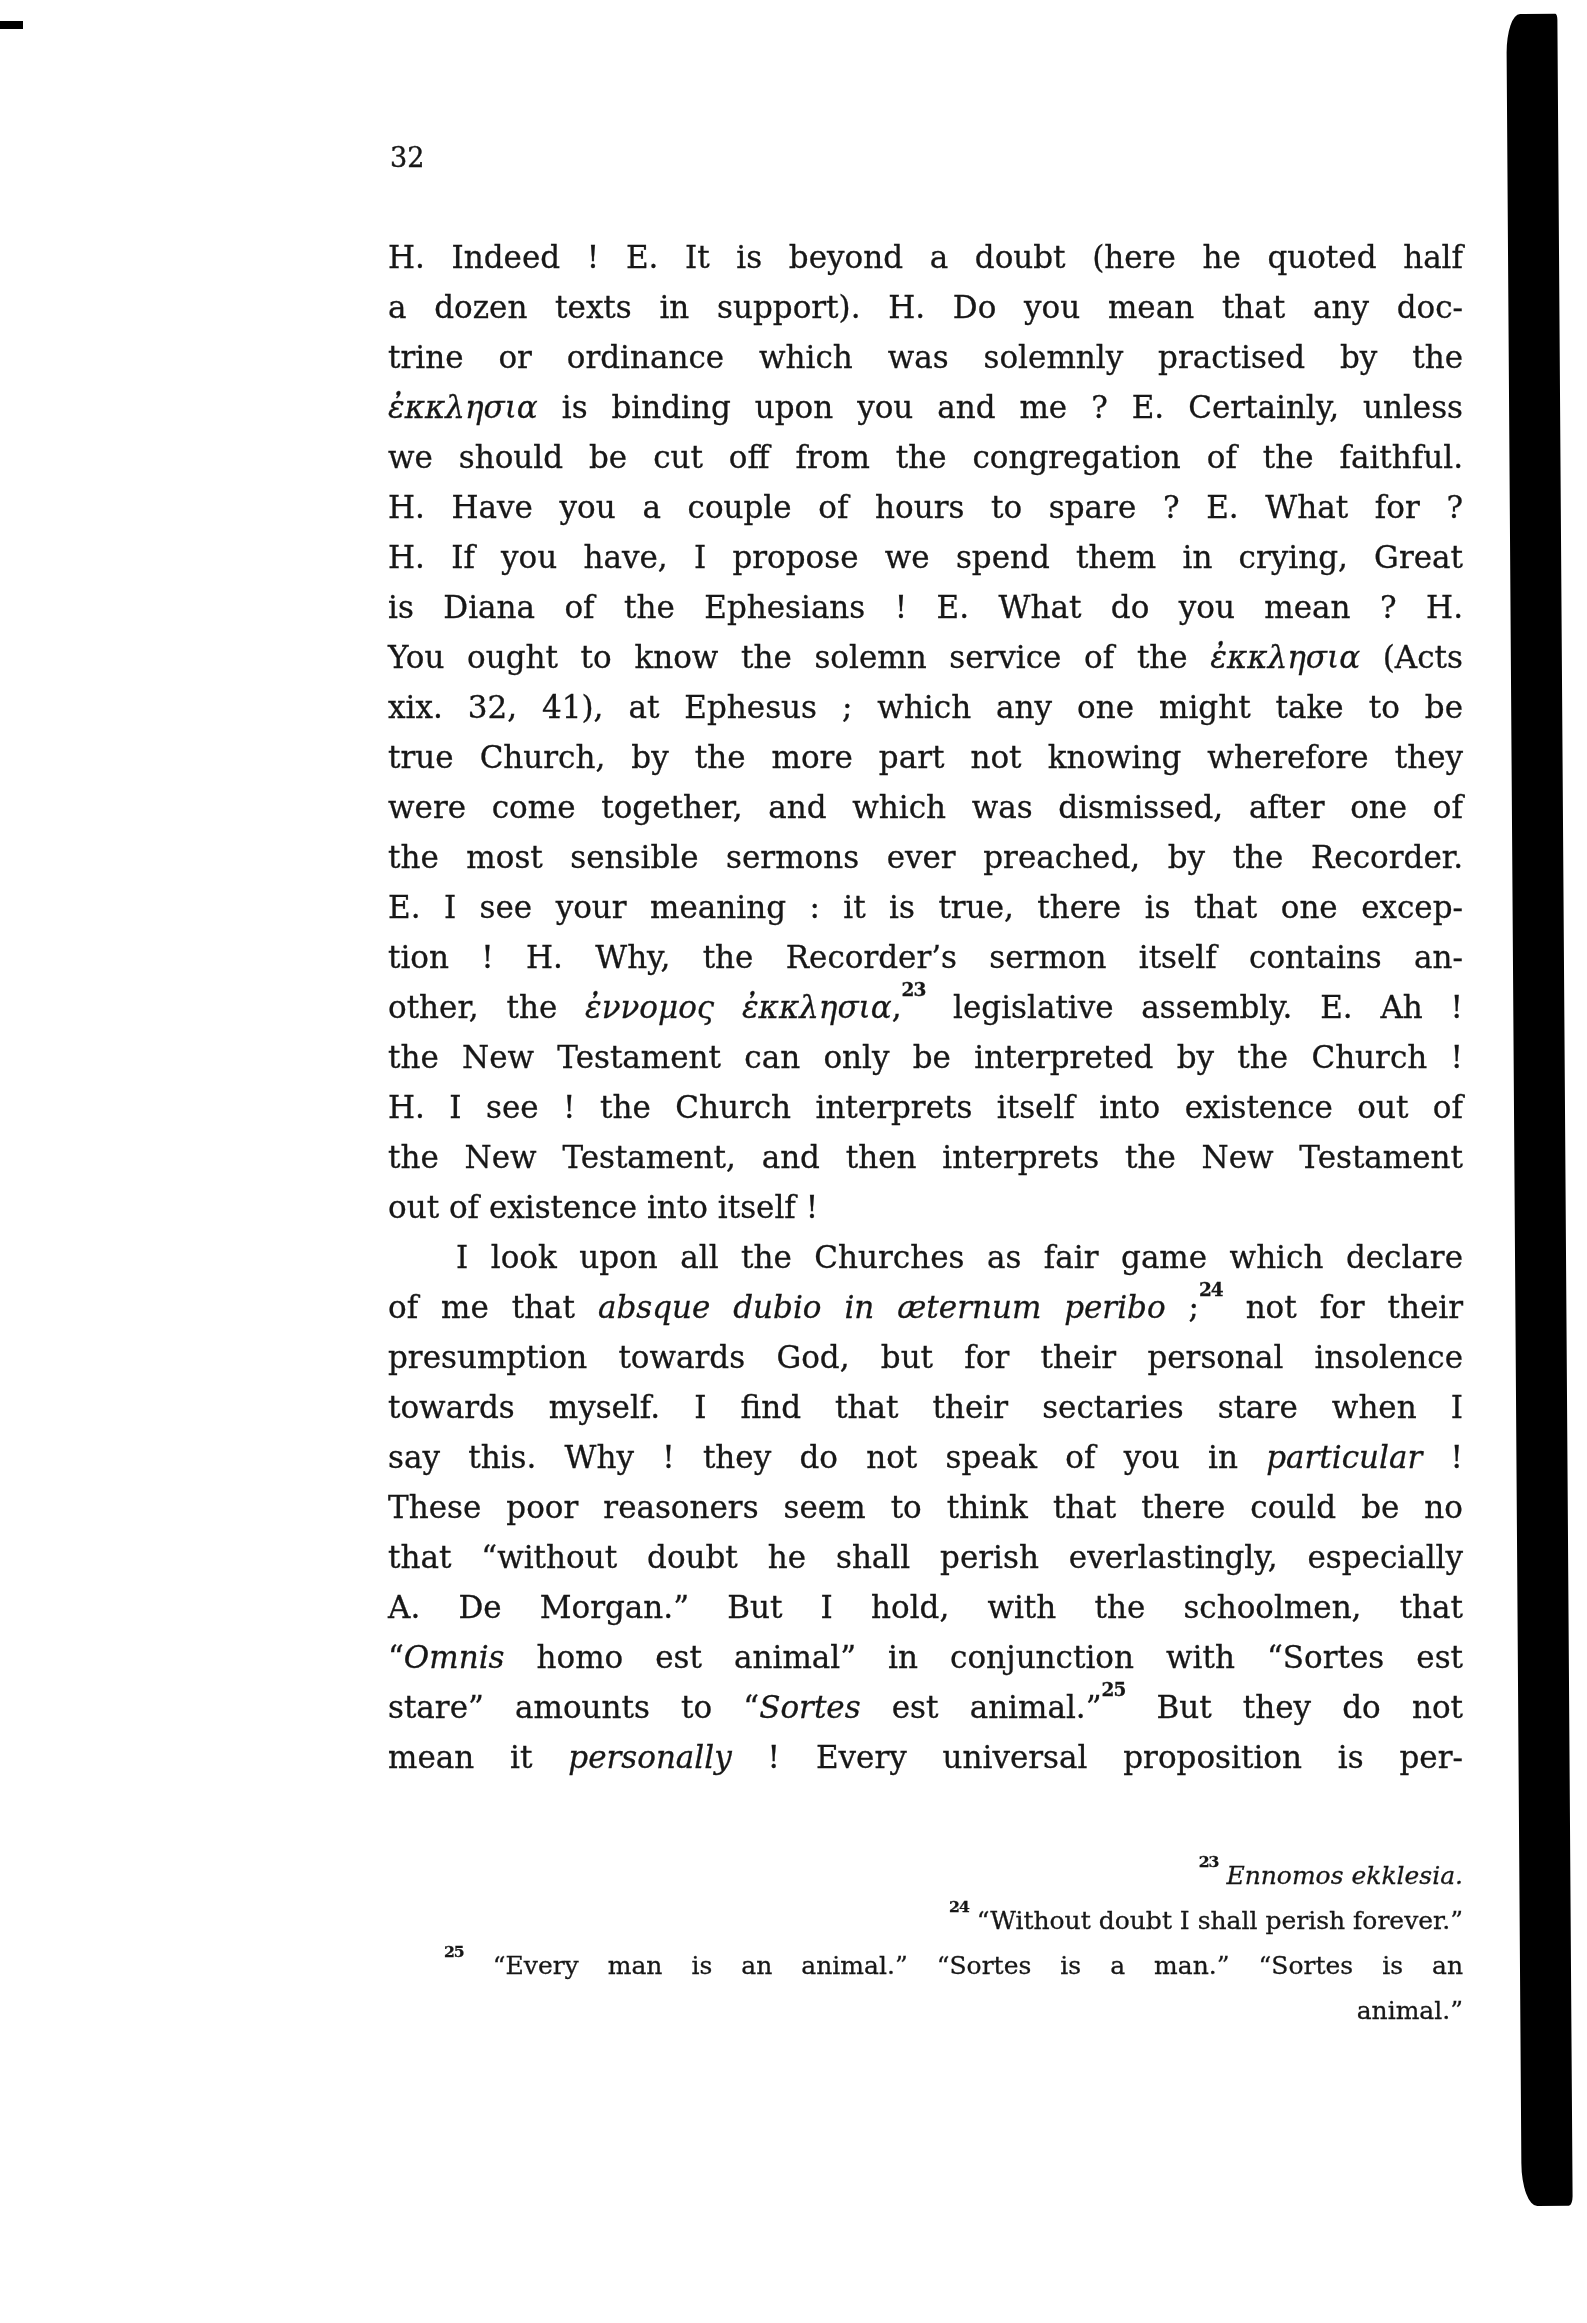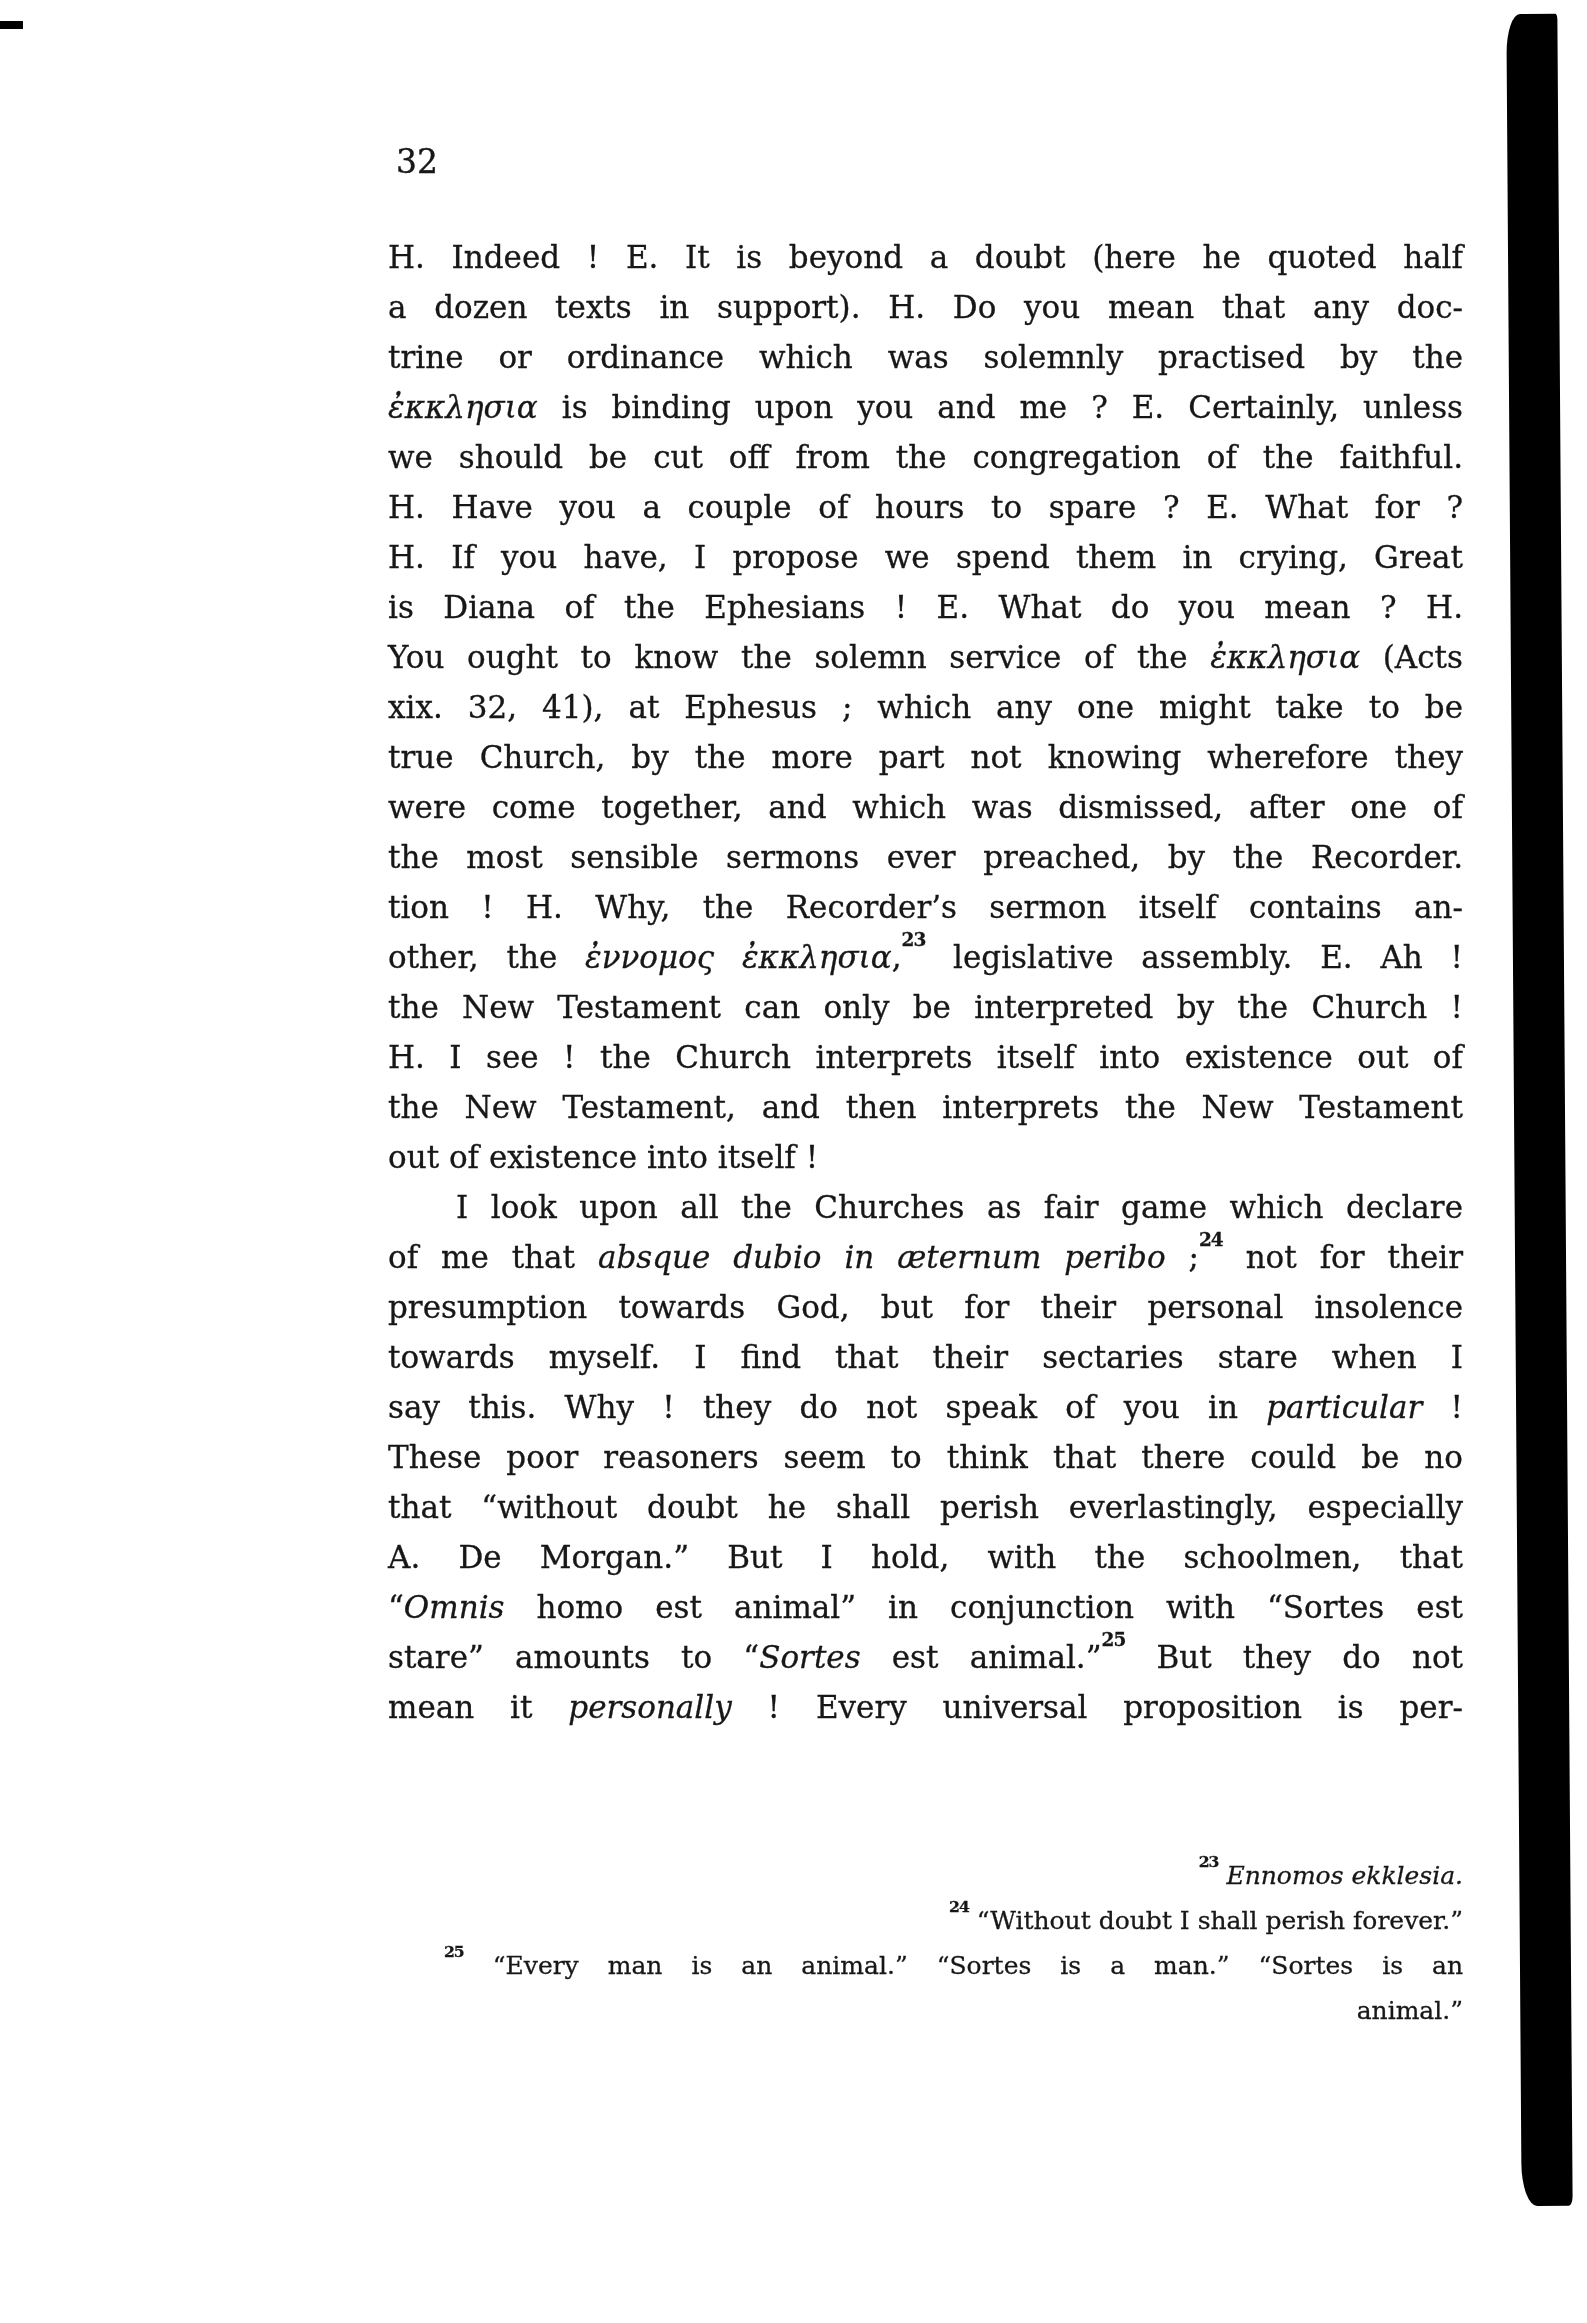--- a/index.html
+++ b/index.html
@@ -1,21 +1,21 @@
 <!DOCTYPE html>
 <html><head>
 <meta charset="utf-8">
 <style>
   html,body{margin:0;padding:0;background:#ffffff;}
   .page{position:relative;width:1588px;height:2323px;background:#ffffff;overflow:hidden;
         font-family:"DejaVu Serif","Liberation Serif",serif;color:#171717;}
 
   
   .hdr{position:absolute;top:142px;left:388px;width:1075px;height:47px;}
-  .pgnum{position:absolute;left:8px;top:0;font-size:33px;-webkit-text-stroke:0.4px #171717;}
+  .pgnum{position:absolute;left:2px;top:0;font-size:27px;-webkit-text-stroke:0.4px #171717;}
   .rtitle{position:absolute;left:50%;top:6.8px;transform:translateX(-44%);
           font-size:24.4px;letter-spacing:6.3px;word-spacing:12.7px;white-space:nowrap;
           -webkit-text-stroke:0.4px #171717;}
 
   
   .bodytxt{position:absolute;top:232px;left:388px;width:1075px;}
   .ln{font-size:31px;line-height:50px;height:50px;text-align:justify;text-align-last:left;
       -webkit-text-stroke:0.3px #171717;}
   .ln.just{text-align-last:justify;}
   .ln.ind{text-indent:68px;}
@@ -51,20 +51,21 @@
         <div class="ln just"><span class="gk">ἐκκλησια</span><span> is binding upon you and me ?  E. Certainly, unless</span></div>
         <div class="ln just"><span>we should be cut off from the congregation of the faithful.</span></div>
         <div class="ln just"><span>H. Have you a couple of hours to spare ?  E. What for ?</span></div>
         <div class="ln just"><span>H. If you have, I propose we spend them in crying, Great</span></div>
         <div class="ln just"><span>is Diana of the Ephesians !  E. What do you mean ?  H.</span></div>
         <div class="ln just"><span>You ought to know the solemn service of the </span><span class="gk">ἐκκλησια</span><span> (Acts</span></div>
         <div class="ln just"><span>xix. 32, 41), at Ephesus ; which any one might take to be</span></div>
         <div class="ln just"><span>true Church, by the more part not knowing wherefore they</span></div>
         <div class="ln just"><span>were come together, and which was dismissed, after one of</span></div>
         <div class="ln just"><span>the most sensible sermons ever preached, by the Recorder.</span></div>
+        <div class="ln just"><span>E. I see your meaning : it is true, there is that one excep-</span></div>
         <div class="ln just"><span>tion !  H. Why, the Recorder’s sermon itself contains an-</span></div>
         <div class="ln just"><span>other, the </span><span class="gk">ἐννομος ἐκκλησια</span><span>,</span><sup>23</sup><span> legislative assembly.  E. Ah !</span></div>
         <div class="ln just"><span>the New Testament can only be interpreted by the Church !</span></div>
         <div class="ln just"><span>H. I see ! the Church interprets itself into existence out of</span></div>
         <div class="ln just"><span>the New Testament, and then interprets the New Testament</span></div>
         <div class="ln"><span>out of existence into itself !</span></div>
       </div>
       <div>
         <div class="ln just ind"><span>I look upon all the Churches as fair game which declare</span></div>
         <div class="ln just"><span>of me that </span><span class="it">absque dubio in æternum peribo</span><span> ;</span><sup>24</sup><span> not for their</span></div>

